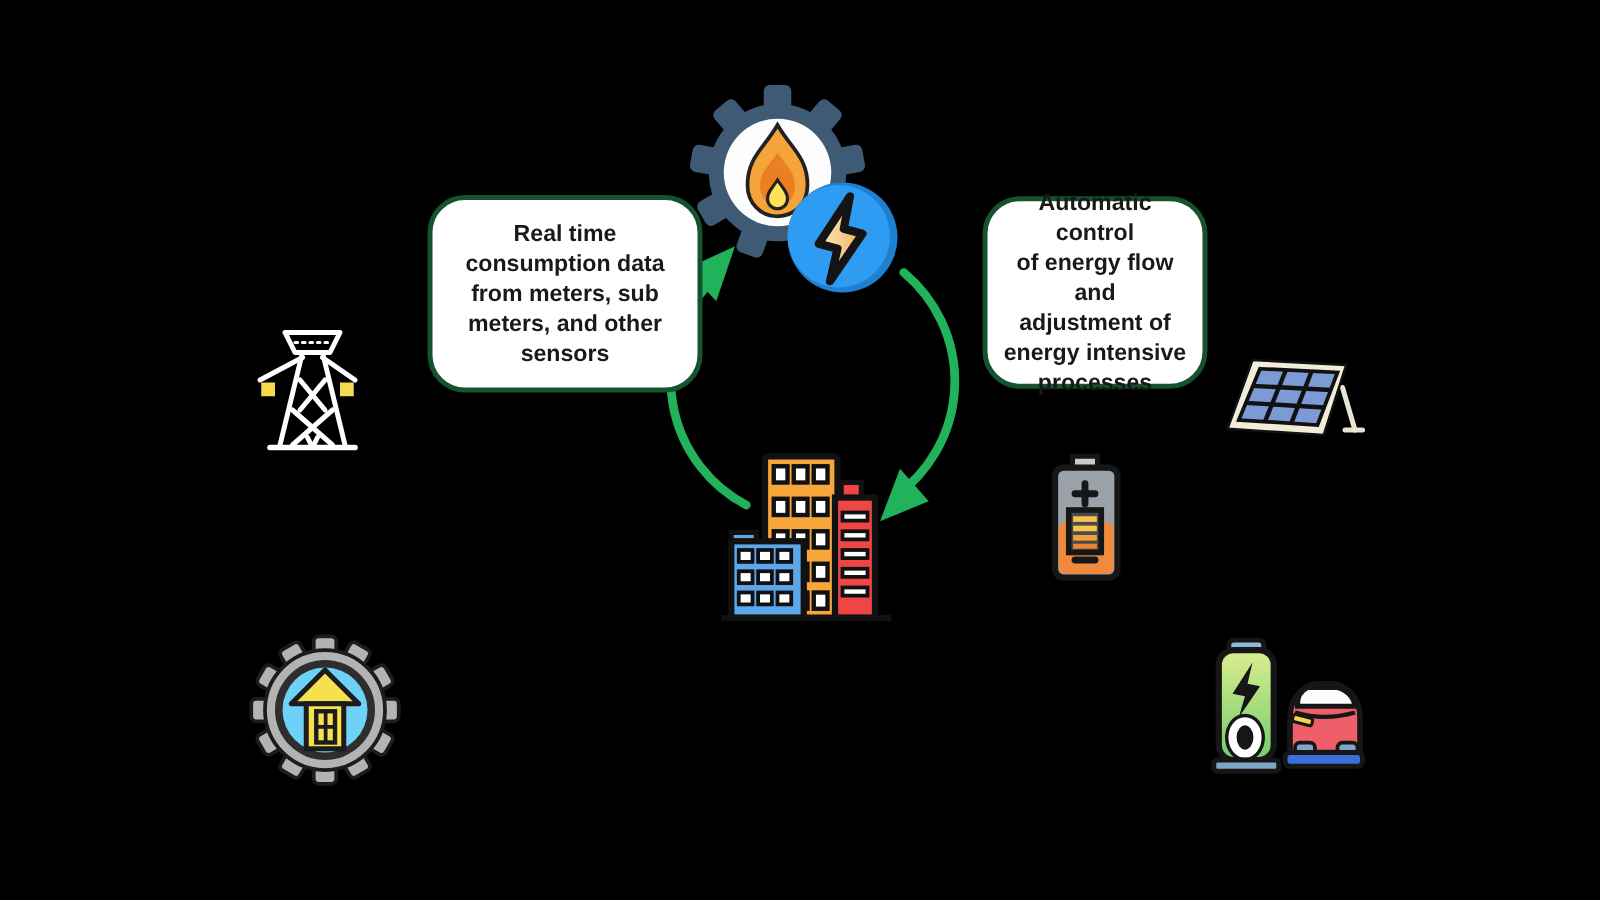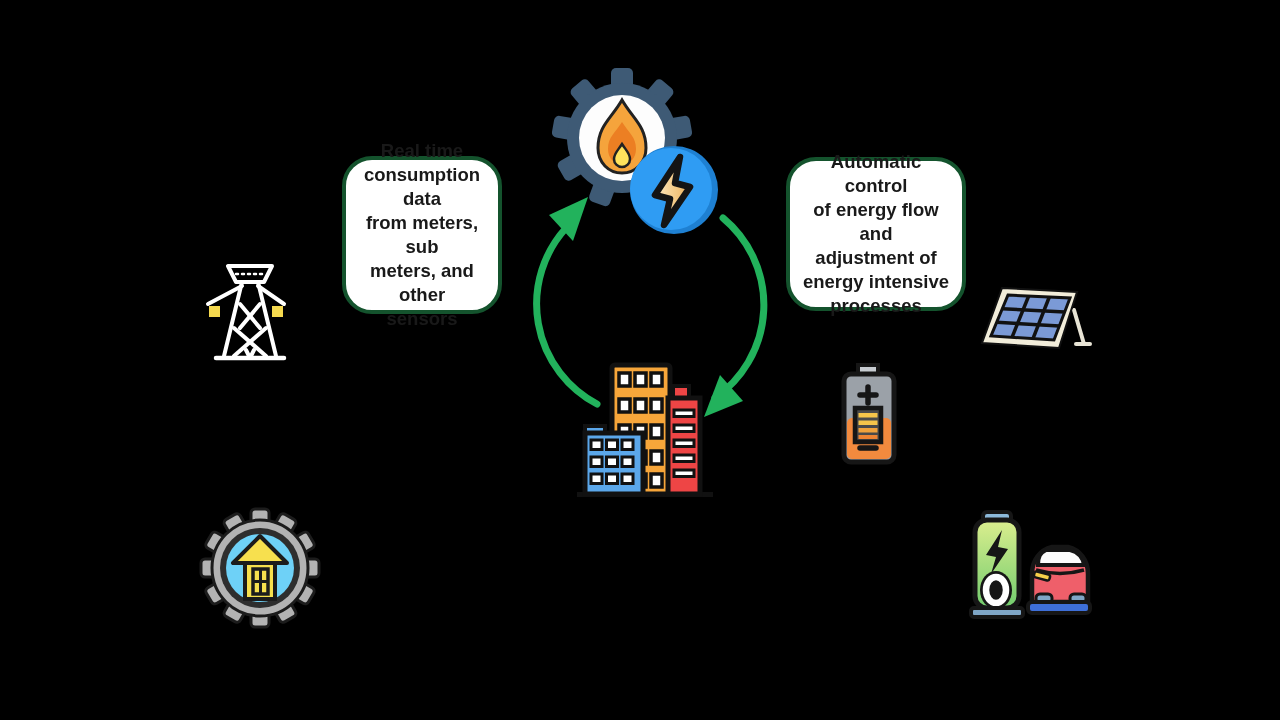--- a/index.html
+++ b/index.html
@@ -53,21 +53,21 @@
     <circle cx="44" cy="46" r="41" fill="#2f9cf3"></circle>
     <defs>
       <linearGradient id="boltGrad" x1="0" y1="0" x2="1" y2="0">
         <stop offset="0" stop-color="#fdeac0"></stop>
           <stop offset="1" stop-color="#edb25c"></stop>
       </linearGradient>
     </defs>
     <path d="M53,14 L28,52 L43,56 L37,82 L63,44 L48,40 Z" fill="url(#boltGrad)" stroke="#141414" stroke-width="6.5" stroke-linejoin="round"></path>
   </svg>
 
-  <div class="bubble" style="left:342px;top:156px;width:160px;height:158px;">
+  <div class="bubble" style="left:342px;top:156px;width:220px;height:158px;">
     <div class="txt">Real time
 consumption data
 from meters, sub
 meters, and other
 sensors</div>
   </div>
 
   <div class="bubble" style="left:786px;top:157px;width:180px;height:154px;">
     <div class="txt">Automatic control
 of energy flow and

